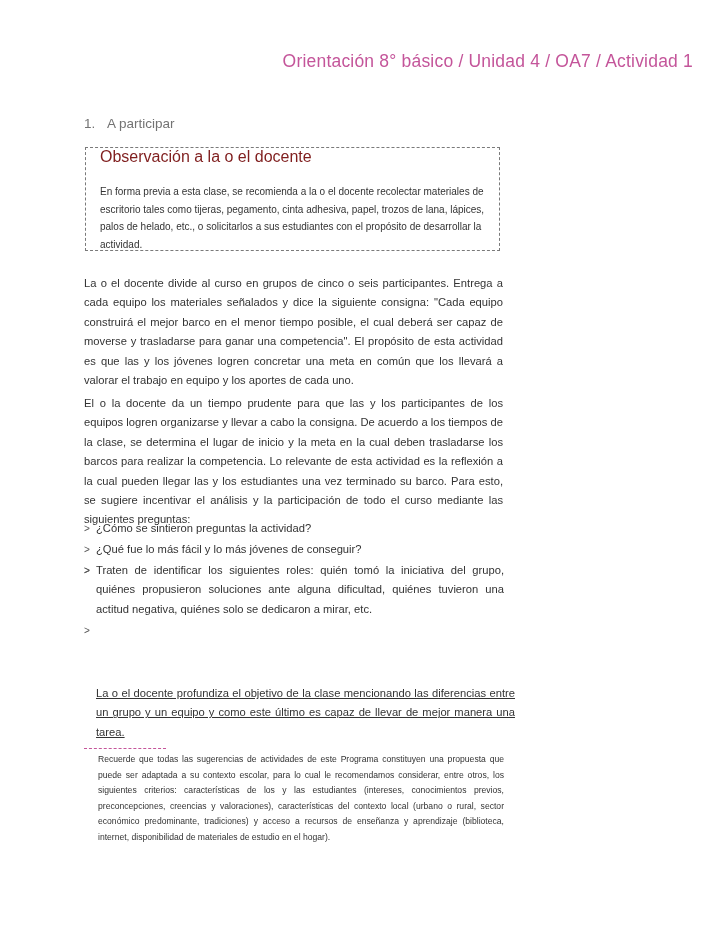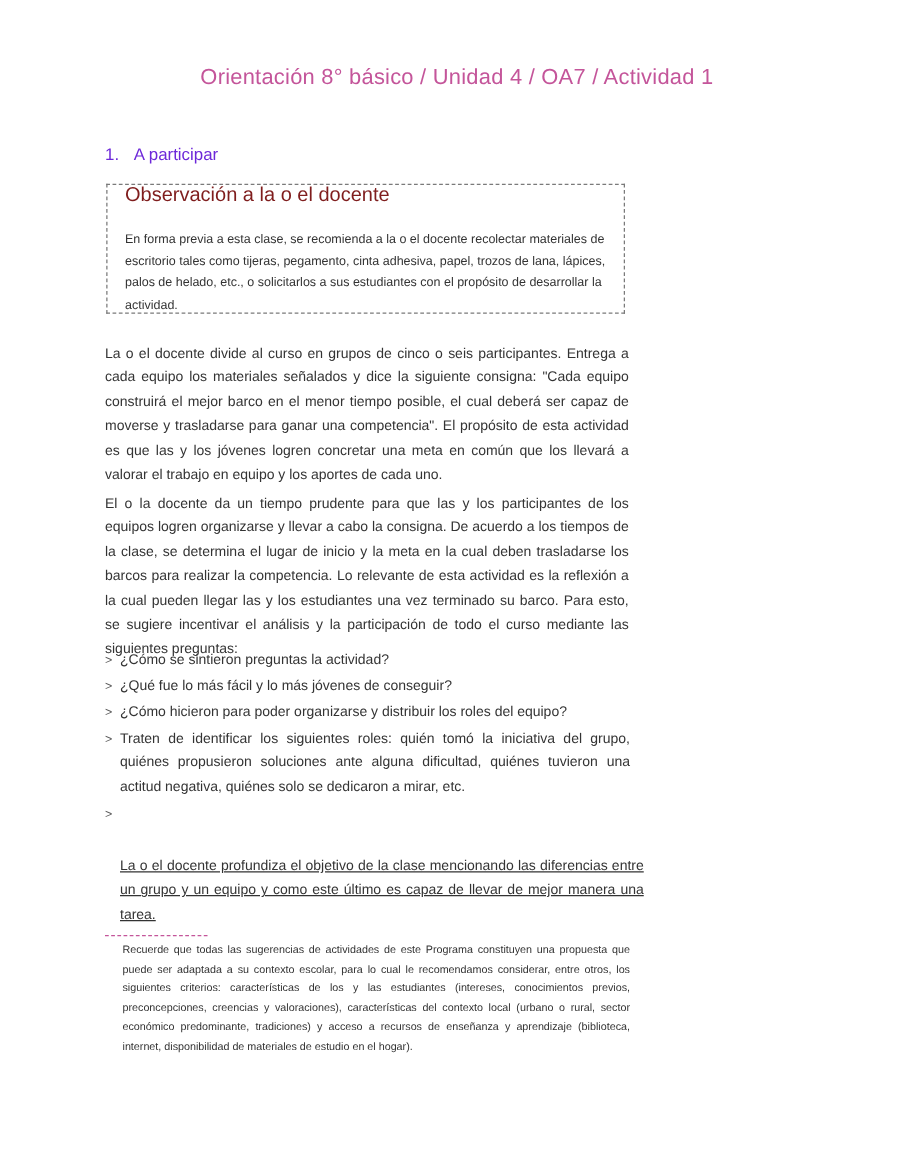--- a/index.html
+++ b/index.html
@@ -1,25 +1,25 @@
 <!DOCTYPE html>
 <html><head>
   <meta charset="utf-8">
   <style>
     html, body { margin: 0; padding: 0; }
     body {
       width: 720px; height: 932px; background: #ffffff; position: relative; overflow: hidden;
       font-family: "Liberation Sans", sans-serif; color: #2a2a2a;
     }
     .header-title {
-      position: absolute; left: 0; width: 693px; top: 51px; text-align: center;
-      font-size: 17.5px; color: #c4559a; letter-spacing: 0.2px; margin-left: 19px;
+      position: absolute; left: 0; width: 693px; top: 51px; text-align: right;
+      font-size: 17.5px; color: #c4559a; letter-spacing: 0.2px;
     }
     .section-heading {
-      position: absolute; left: 84px; top: 116px; font-size: 13.5px; color: #6d28d9;
+      position: absolute; left: 84px; top: 116px; font-size: 13.5px; color: #737373;
     }
     .section-heading .num { display: inline-block; width: 20px; }
     .obs-box {
       position: absolute; left: 85px; top: 147px; width: 415px; height: 104px;
       border: 1px dashed #7a7a7a; box-sizing: border-box;
     }
     .obs-title {
       position: absolute; left: 14px; top: 0; font-size: 16px; color: #7f1d1d;
     }
     .obs-text {
@@ -70,21 +70,20 @@
   <li>
     <span class="bullet">&gt;</span>
     <span>¿Cómo se sintieron preguntas la actividad?</span>
   </li>
   <li>
     <span class="bullet">&gt;</span>
     <span>¿Qué fue lo más fácil y lo más jóvenes de conseguir?</span>
   </li>
   <li>
     <span class="bullet">&gt;</span>
-    <span>¿Cómo hicieron para poder organizarse y distribuir los roles del equipo?</span>
   </li>
   <li class="indent-wrap">
     <span class="bullet">&gt;</span>
     <span class="txt">Traten de identificar los siguientes roles: quién tomó la iniciativa del grupo, quiénes propusieron soluciones ante alguna dificultad, quiénes tuvieron una actitud negativa, quiénes solo se dedicaron a mirar, etc.</span>
   </li>
   <li>
     <span class="bullet">&gt;</span>
   </li>
 </ul>
 

